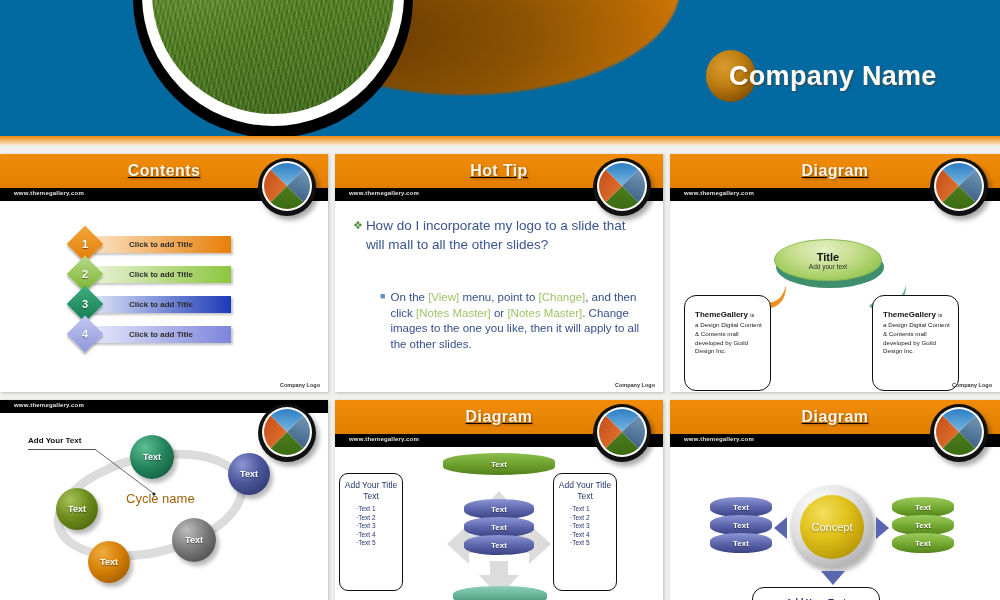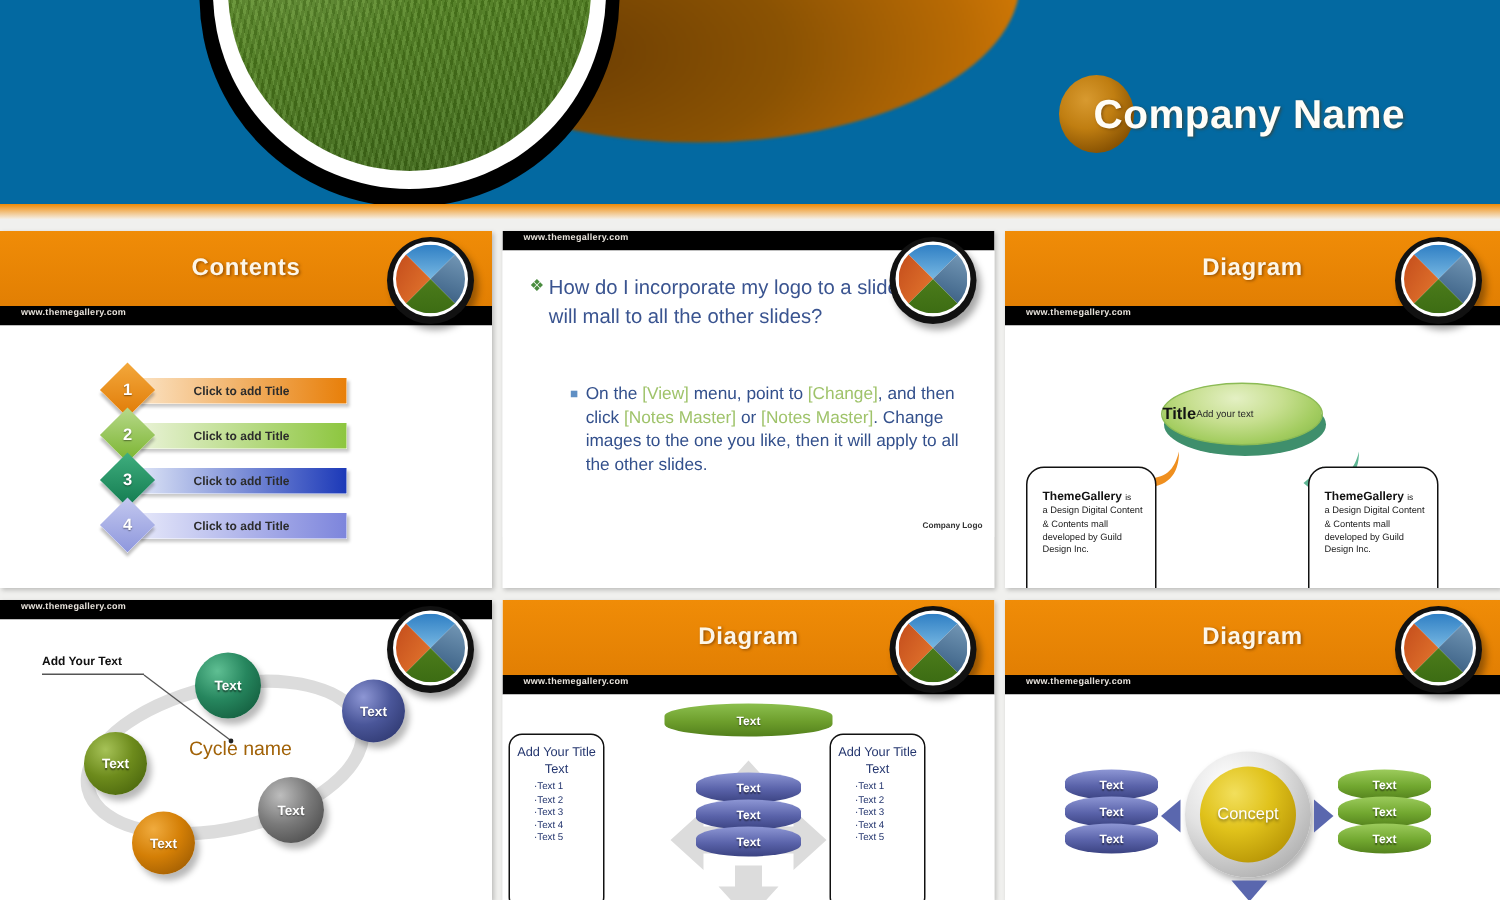--- a/index.html
+++ b/index.html
@@ -36,22 +36,22 @@
   
   #grid { position:absolute; left:0; top:146px; width:1000px; height:454px; }
   .slide { position:absolute; background:#fff; overflow:hidden;
     box-shadow:1px 1px 3px rgba(0,0,0,.22); }
   .col0 { left:0;   width:328px; }
   .col1 { left:335px;width:328px; }
   .col2 { left:670px;width:330px; }
   .row0 { top:8px;  height:238px; }
   .row1 { top:254px;height:200px; }
 
-  .sl-head { position:relative; height:50px; background:linear-gradient(#f08c07,#e27f03);
-    display:flex; align-items:center; justify-content:center; }
+  .sl-head { position:relative; height:34px; background:linear-gradient(#f08c07,#e27f03);
+    display:flex; align-items:center; justify-content:center;text-decoration:underline; }
   .sl-title { font-size:16px; font-weight:bold; color:#fdf6e8;
     text-shadow:1px 1px 2px rgba(120,62,0,.75); letter-spacing:.4px; }
   .sl-bar { position:relative; height:13px; background:#000; }
   .sl-url { position:absolute; left:14px; top:2px; font-size:6px; color:#e8e3dc;
     font-weight:bold; letter-spacing:.2px; }
   .sl-body { position:relative; background:#fff; height:calc(100% - 47px); }
   .sl-foot { position:absolute; right:8px; bottom:4px; font-size:5.5px; font-weight:bold;
     color:#333; }
 
   
@@ -92,22 +92,22 @@
     font-size:11.5px; line-height:1.35; color:#33508c; display:flex; }
   .tip-sub-bul { color:#5f8fc4; font-size:9px; margin-right:5px; line-height:1.45; }
   .hl { color:#9fc36a; }
 
   
   .bub-shadow { position:absolute; left:106px; top:45px; width:108px; height:42px;
     border-radius:50%; background:#3f8f6c; }
   .bub { position:absolute; left:104px; top:38px; width:108px; height:42px;
     border-radius:50%;
     background:radial-gradient(ellipse at 46% 24%, #e4f0c4 0%, #c7df90 38%, #a4cd61 68%, #7fb544 100%);
-    border:1px solid #8cbb55; display:flex; flex-direction:row;
-    align-items:center; }
+    border:1px solid #8cbb55; display:flex; flex-direction:column;
+    align-items:center; justify-content:center; }
   .bub .t1 { font-size:11px; font-weight:bold; color:#131313; }
   .bub .t2 { font-size:6.5px; color:#2a2a2a; }
   .arrow-l { position:absolute; left:78px; top:82px; width:40px; height:38px; }
   .arrow-r { position:absolute; left:198px; top:82px; width:40px; height:38px; }
   .rbox { position:absolute; width:87px; height:96px; border:1.4px solid #111;
     border-radius:12px; background:#fff; }
   .rbox .hd { font-size:8px; font-weight:bold; color:#111; }
   .rbox .hd em { font-size:5.5px; font-style:normal; font-weight:normal; }
   .rbox .bd { font-size:6.2px; line-height:1.42; color:#1a1a1a; margin-top:2px; }
 
@@ -211,20 +211,23 @@
           </div>
         <div class="bar" style="background:linear-gradient(90deg,#e6e8fa,#7d85dc)">
           <b>Click to add Title</b>
           </div>
       </div>
       <div class="sl-foot">Company Logo</div>
     </div>
   </div>
 
   <div class="slide col1 row0">
+    <div class="sl-head">
+      <div class="sl-title">Hot Tip</div>
+    </div>
     <div class="sl-bar">
       <div class="sl-url">www.themegallery.com</div>
     </div>
     <div class="logo">
       <div class="disc"></div>
         <div class="inner"></div>
       <div class="pics">
           <div class="seg seg-top"></div>
           <div class="seg seg-left"></div>
       <div class="seg seg-right"></div>

